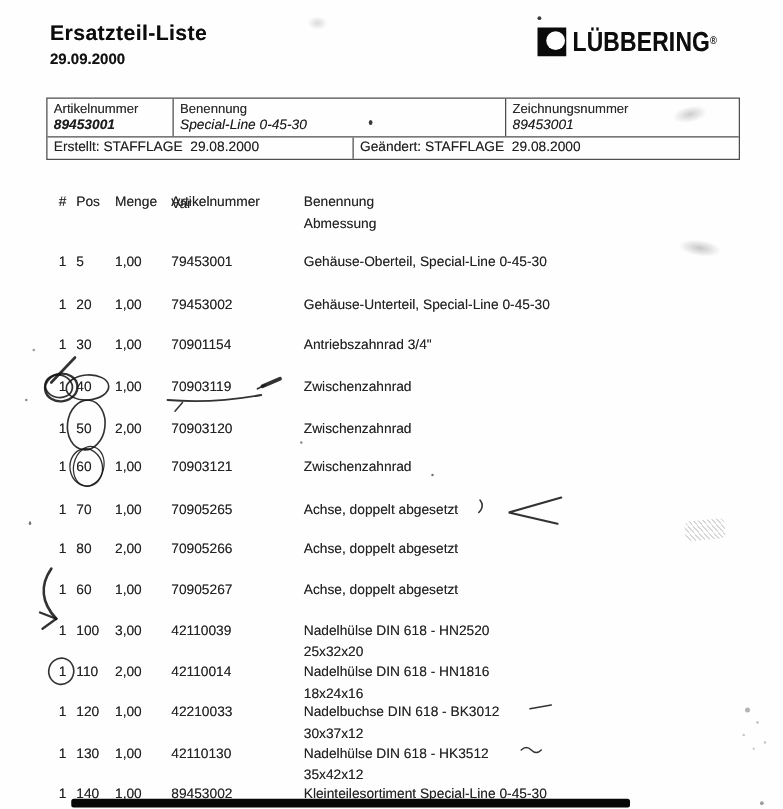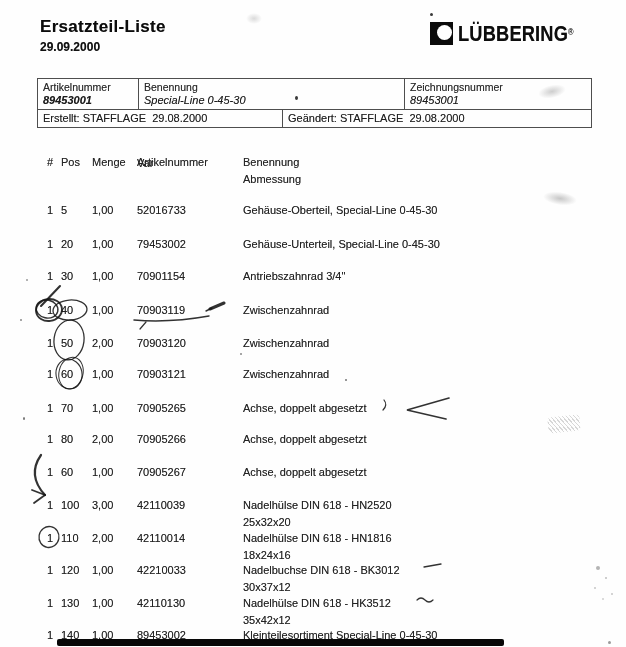--- a/index.html
+++ b/index.html
@@ -120,21 +120,21 @@
   <span class="ph-ben">Benennung</span>
   <span class="ph-var">Var</span>
   <span class="ph-abm">Abmessung</span>
 </div>
 
 <div>
     <div class="prow" style="top: 204px;">
       <span class="c-num">1</span>
       <span class="c-pos">5</span>
       <span class="c-menge">1,00</span>
-      <span class="c-art">52016733</span>
+      <span class="c-art">79453001</span>
       <span class="c-ben">Gehäuse-Oberteil, Special-Line 0-45-30</span>
     </div>
     <div class="prow" style="top: 238px;">
       <span class="c-num">1</span>
       <span class="c-pos">20</span>
       <span class="c-menge">1,00</span>
       <span class="c-art">79453002</span>
       <span class="c-ben">Gehäuse-Unterteil, Special-Line 0-45-30</span>
     </div>
     <div class="prow" style="top: 270px;">

